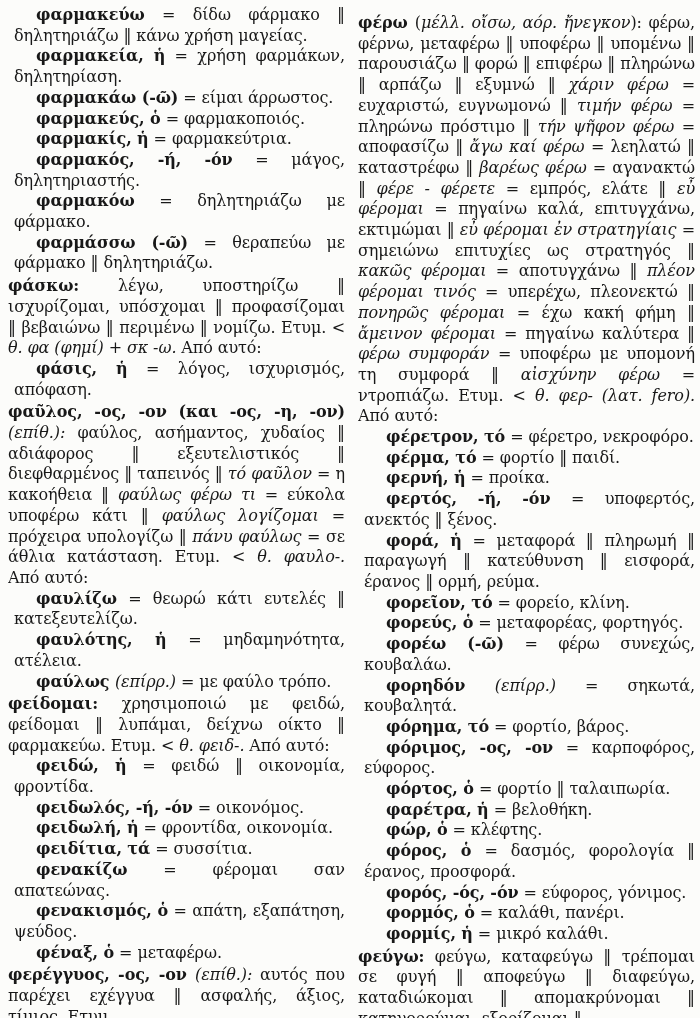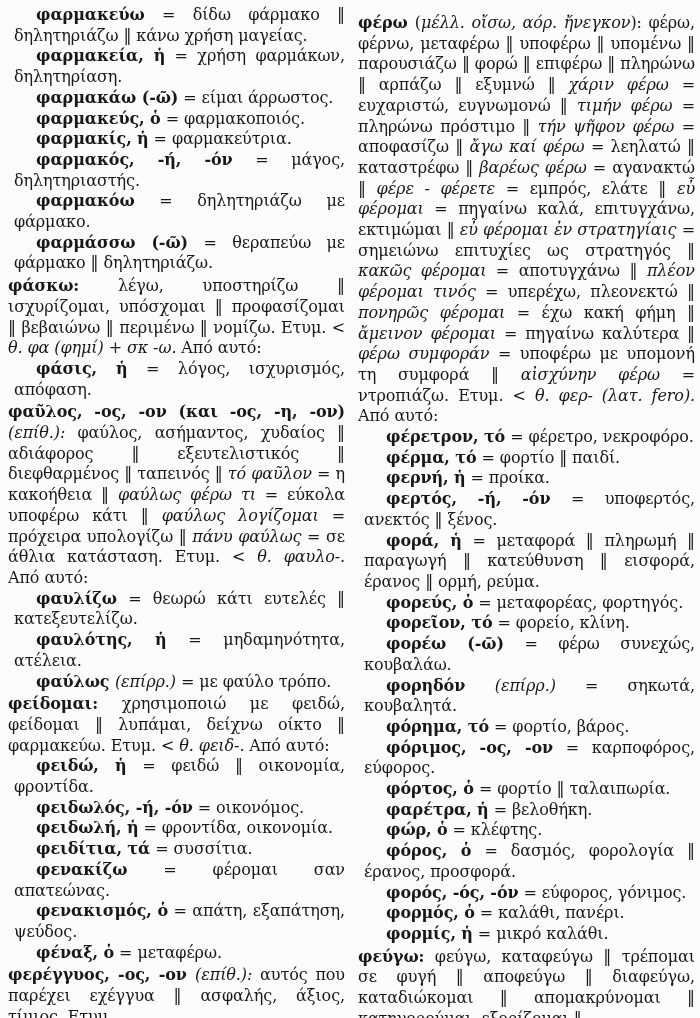--- a/index.html
+++ b/index.html
@@ -66,22 +66,22 @@
       <p class="entry sub"><span class="seg-b">φέναξ, ὁ</span><span class="seg-n"> = μεταφέρω.</span></p>
       <p class="entry main"><span class="seg-b">φερέγγυος, -ος, -ον </span><span class="seg-i">(επίθ.):</span><span class="seg-n"> αυτός που παρέχει εχέγγυα ‖ ασφαλής, άξιος, τίμιος. Ετυμ. </span></p>
     </div>
   <div class="col">
       <p class="entry main"><span class="seg-b">φέρω </span><span class="seg-n">(</span><span class="seg-i">μέλλ. οἴσω, αόρ. ἤνεγκον</span><span class="seg-n">): φέρω, φέρνω, μεταφέρω ‖ υποφέρω ‖ υπομένω ‖ παρουσιάζω ‖ φορώ ‖ επιφέρω ‖ πληρώνω ‖ αρπάζω ‖ εξυμνώ ‖ </span><span class="seg-i">χάριν φέρω</span><span class="seg-n"> = ευχαριστώ, ευγνωμονώ ‖ </span><span class="seg-i">τιμήν φέρω</span><span class="seg-n"> = πληρώνω πρόστιμο ‖ </span><span class="seg-i">τήν ψῆφον φέρω</span><span class="seg-n"> = αποφασίζω ‖ </span><span class="seg-i">ἄγω καί φέρω</span><span class="seg-n"> = λεηλατώ ‖ καταστρέφω ‖ </span><span class="seg-i">βαρέως φέρω</span><span class="seg-n"> = αγανακτώ ‖ </span><span class="seg-i">φέρε - φέρετε</span><span class="seg-n"> = εμπρός, ελάτε ‖ </span><span class="seg-i">εὖ φέρομαι</span><span class="seg-n"> = πηγαίνω καλά, επιτυγχάνω, εκτιμώμαι ‖ </span><span class="seg-i">εὖ φέρομαι ἐν στρατηγίαις</span><span class="seg-n"> = σημειώνω επιτυχίες ως στρατηγός ‖ </span><span class="seg-i">κακῶς φέρομαι</span><span class="seg-n"> = αποτυγχάνω ‖ </span><span class="seg-i">πλέον φέρομαι τινός</span><span class="seg-n"> = υπερέχω, πλεονεκτώ ‖ </span><span class="seg-i">πονηρῶς φέρομαι</span><span class="seg-n"> = έχω κακή φήμη ‖ </span><span class="seg-i">ἄμεινον φέρομαι</span><span class="seg-n"> = πηγαίνω καλύτερα ‖ </span><span class="seg-i">φέρω συμφοράν</span><span class="seg-n"> = υποφέρω με υπομονή τη συμφορά ‖ </span><span class="seg-i">αἰσχύνην φέρω</span><span class="seg-n"> = ντροπιάζω. Ετυμ. </span><span class="seg-i">&lt; θ. φερ- (λατ. fero).</span><span class="seg-n"> Από αυτό:</span></p>
       <p class="entry sub"><span class="seg-b">φέρετρον, τό</span><span class="seg-n"> = φέρετρο, νεκροφόρο.</span></p>
       <p class="entry sub"><span class="seg-b">φέρμα, τό</span><span class="seg-n"> = φορτίο ‖ παιδί.</span></p>
       <p class="entry sub"><span class="seg-b">φερνή, ἡ</span><span class="seg-n"> = προίκα.</span></p>
       <p class="entry sub"><span class="seg-b">φερτός, -ή, -όν</span><span class="seg-n"> = υποφερτός, ανεκτός ‖ ξένος.</span></p>
       <p class="entry sub"><span class="seg-b">φορά, ἡ</span><span class="seg-n"> = μεταφορά ‖ πληρωμή ‖ παραγωγή ‖ κατεύθυνση ‖ εισφορά, έρανος ‖ ορμή, ρεύμα.</span></p>
+      <p class="entry sub"><span class="seg-b">φορεῖον, τό</span><span class="seg-n"> = φορείο, κλίνη.</span></p>
       <p class="entry sub"><span class="seg-b">φορεύς, ὁ</span><span class="seg-n"> = μεταφορέας, φορτηγός.</span></p>
-      <p class="entry sub"><span class="seg-b">φορεῖον, τό</span><span class="seg-n"> = φορείο, κλίνη.</span></p>
       <p class="entry sub"><span class="seg-b">φορέω (-ῶ)</span><span class="seg-n"> = φέρω συνεχώς, κουβαλάω.</span></p>
       <p class="entry sub"><span class="seg-b">φορηδόν </span><span class="seg-i">(επίρρ.)</span><span class="seg-n"> = σηκωτά, κουβαλητά.</span></p>
       <p class="entry sub"><span class="seg-b">φόρημα, τό</span><span class="seg-n"> = φορτίο, βάρος.</span></p>
       <p class="entry sub"><span class="seg-b">φόριμος, -ος, -ον</span><span class="seg-n"> = καρποφόρος, εύφορος.</span></p>
       <p class="entry sub"><span class="seg-b">φόρτος, ὁ</span><span class="seg-n"> = φορτίο ‖ ταλαιπωρία.</span></p>
       <p class="entry sub"><span class="seg-b">φαρέτρα, ἡ</span><span class="seg-n"> = βελοθήκη.</span></p>
       <p class="entry sub"><span class="seg-b">φώρ, ὁ</span><span class="seg-n"> = κλέφτης.</span></p>
       <p class="entry sub"><span class="seg-b">φόρος, ὁ</span><span class="seg-n"> = δασμός, φορολογία ‖ έρανος, προσφορά.</span></p>
       <p class="entry sub"><span class="seg-b">φορός, -ός, -όν</span><span class="seg-n"> = εύφορος, γόνιμος.</span></p>
       <p class="entry sub"><span class="seg-b">φορμός, ὁ</span><span class="seg-n"> = καλάθι, πανέρι.</span></p>

